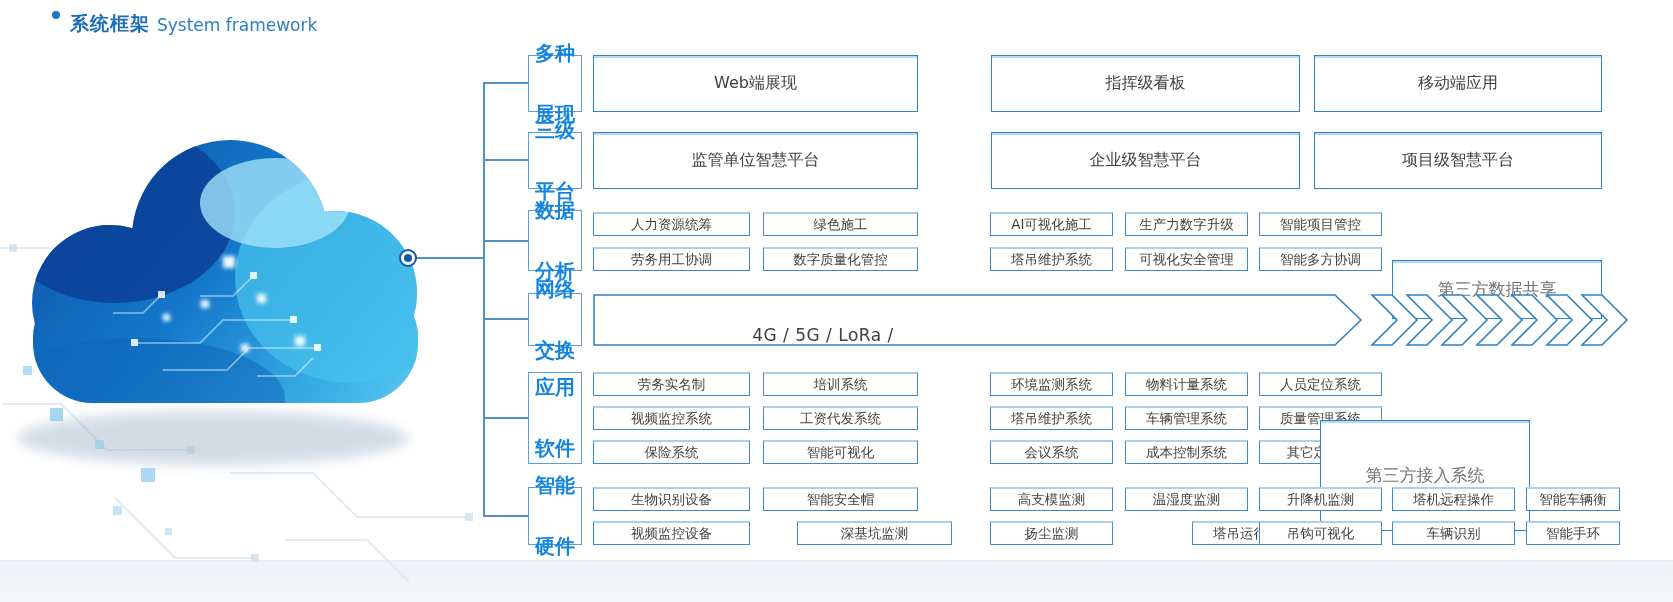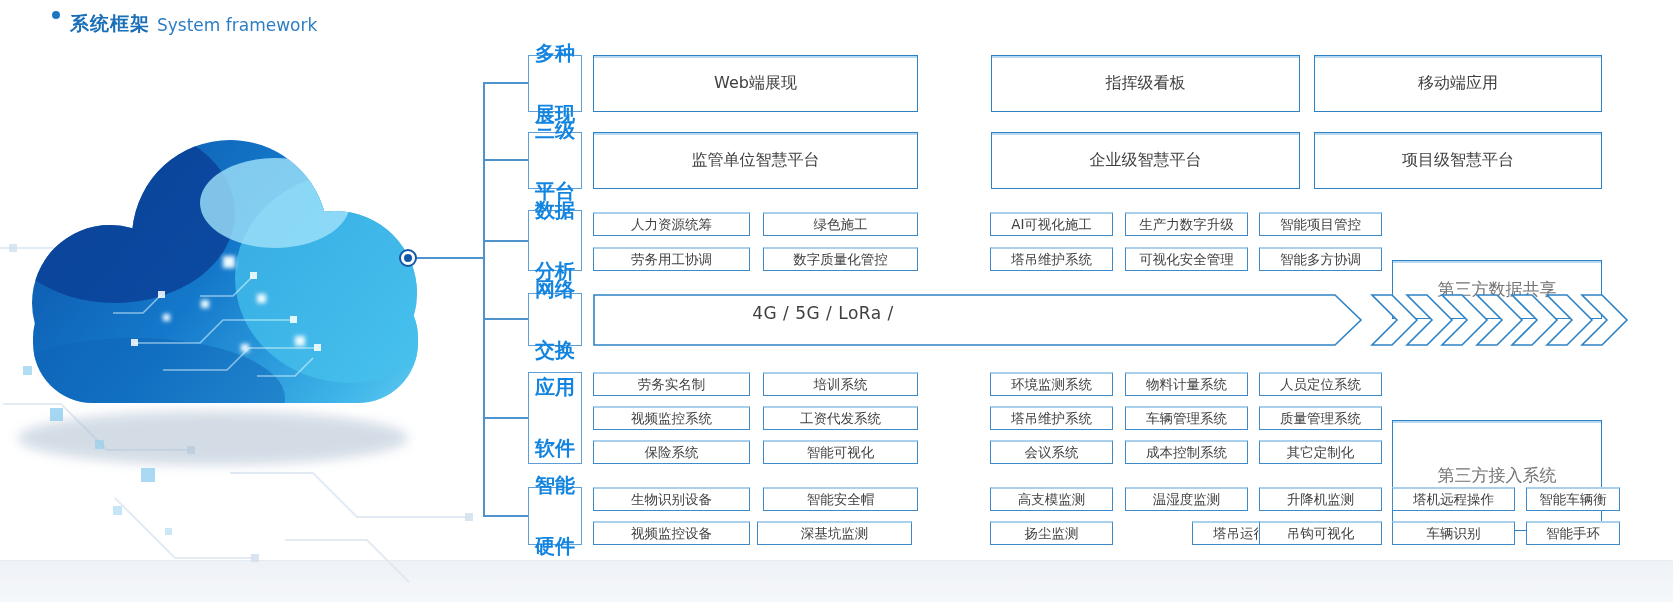--- a/index.html
+++ b/index.html
@@ -28,21 +28,21 @@
           display:flex;align-items:center;justify-content:center;
           font-size:16px;color:#3f3f3f;box-sizing:border-box;white-space:nowrap;}
   .smallbox{position:absolute;height:24px;background:#fff;border:1px solid #3d8aca;border-top:2.5px solid #a9d0ec;
           display:flex;align-items:center;justify-content:center;
           font-size:13.5px;color:#3f3f3f;box-sizing:border-box;white-space:nowrap;}
   .tallbox{position:absolute;background:#fff;border:1.5px solid #2e83c6;
           box-shadow:inset 0 2px 0 rgba(167,208,236,.8);
           display:flex;align-items:center;justify-content:center;
           font-size:17px;color:#737373;box-sizing:border-box;white-space:nowrap;margin-top:48px;}
 
-  .net-text{position:absolute;left:593px;top:286px;width:742px;height:54px;z-index:4;padding-left:32px;}
+  .net-text{position:absolute;left:593px;top:308px;width:742px;height:54px;z-index:4;padding-left:32px;}
   .net-text span{position:absolute;top:0;height:54px;display:flex;align-items:center;justify-content:center;
           font-size:17px;color:#3f3f3f;letter-spacing:.5px;white-space:nowrap;}
   .nt1{left:95px;width:270px;}
   .nt2{left:380px;width:260px;}
 
   .bottom-band{position:absolute;left:0;top:560px;width:1673px;height:42px;
           background:linear-gradient(180deg,#ecf0f5 0%,#f4f7fa 100%);
           border-top:1px solid #e3e9ef;opacity:.85;}
   .cloud-svg{position:absolute;left:-5px;top:108px;width:480px;height:494px;}
   .net-svg{position:absolute;left:593px;top:293px;z-index:3;}
@@ -214,28 +214,28 @@
 <div class="smallbox" style="left:593px;top:406px;width:157px">视频监控系统</div>
 <div class="smallbox" style="left:763px;top:406px;width:155px">工资代发系统</div>
 <div class="smallbox" style="left:990px;top:406px;width:123px">塔吊维护系统</div>
 <div class="smallbox" style="left:1125px;top:406px;width:123px">车辆管理系统</div>
 <div class="smallbox" style="left:1259px;top:406px;width:123px">质量管理系统</div>
 <div class="smallbox" style="left:593px;top:440px;width:157px">保险系统</div>
 <div class="smallbox" style="left:763px;top:440px;width:155px">智能可视化</div>
 <div class="smallbox" style="left:990px;top:440px;width:123px">会议系统</div>
 <div class="smallbox" style="left:1125px;top:440px;width:123px">成本控制系统</div>
 <div class="smallbox" style="left:1259px;top:440px;width:123px">其它定制化</div>
-<div class="tallbox" style="left:1392px;top:372px;width:210px;height:111px">第三方接入系统</div>
+<div class="tallbox" style="left:1320px;top:372px;width:210px;height:111px">第三方接入系统</div>
 
 <div class="smallbox" style="left:593px;top:487px;width:157px">生物识别设备</div>
 <div class="smallbox" style="left:763px;top:487px;width:155px">智能安全帽</div>
 <div class="smallbox" style="left:990px;top:487px;width:123px">高支模监测</div>
 <div class="smallbox" style="left:1125px;top:487px;width:123px">温湿度监测</div>
 <div class="smallbox" style="left:1259px;top:487px;width:123px">升降机监测</div>
 <div class="smallbox" style="left:1392px;top:487px;width:123px">塔机远程操作</div>
 <div class="smallbox" style="left:1526px;top:487px;width:94px">智能车辆衡</div>
 <div class="smallbox" style="left:593px;top:521px;width:157px">视频监控设备</div>
-<div class="smallbox" style="left:757px;top:521px;width:155px">深基坑监测</div>
+<div class="smallbox" style="left:797px;top:521px;width:155px">深基坑监测</div>
 <div class="smallbox" style="left:990px;top:521px;width:123px">扬尘监测</div>
 <div class="smallbox" style="left:1192px;top:521px;width:123px">塔吊运行监测</div>
 <div class="smallbox" style="left:1259px;top:521px;width:123px">吊钩可视化</div>
 <div class="smallbox" style="left:1392px;top:521px;width:123px">车辆识别</div>
 <div class="smallbox" style="left:1526px;top:521px;width:94px">智能手环</div>
 
 </body></html>

